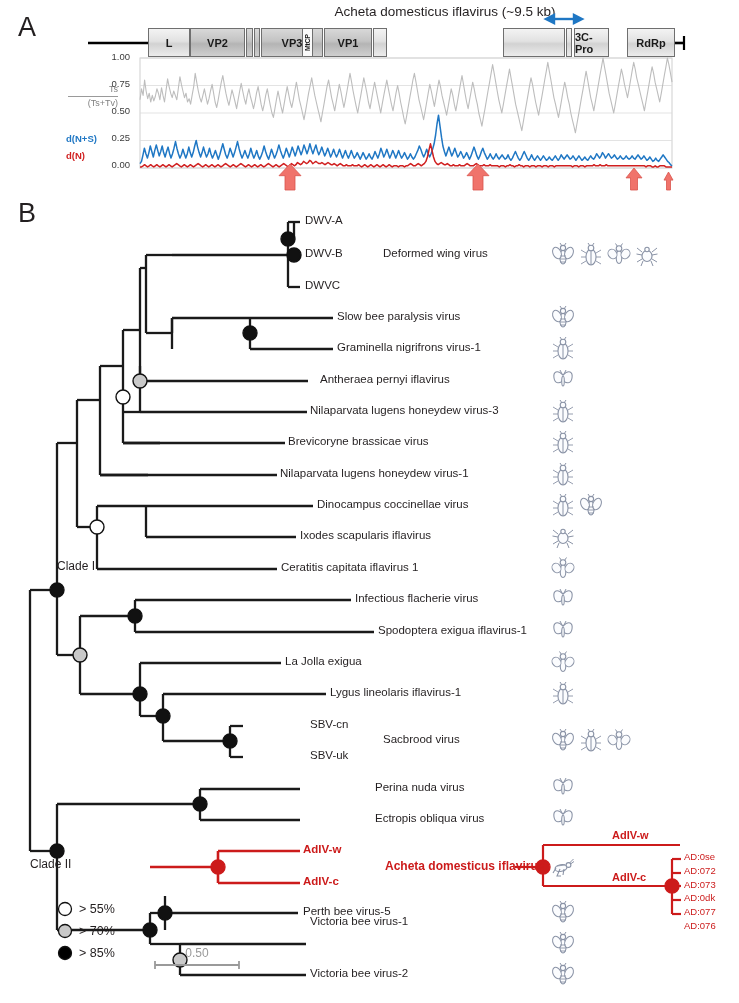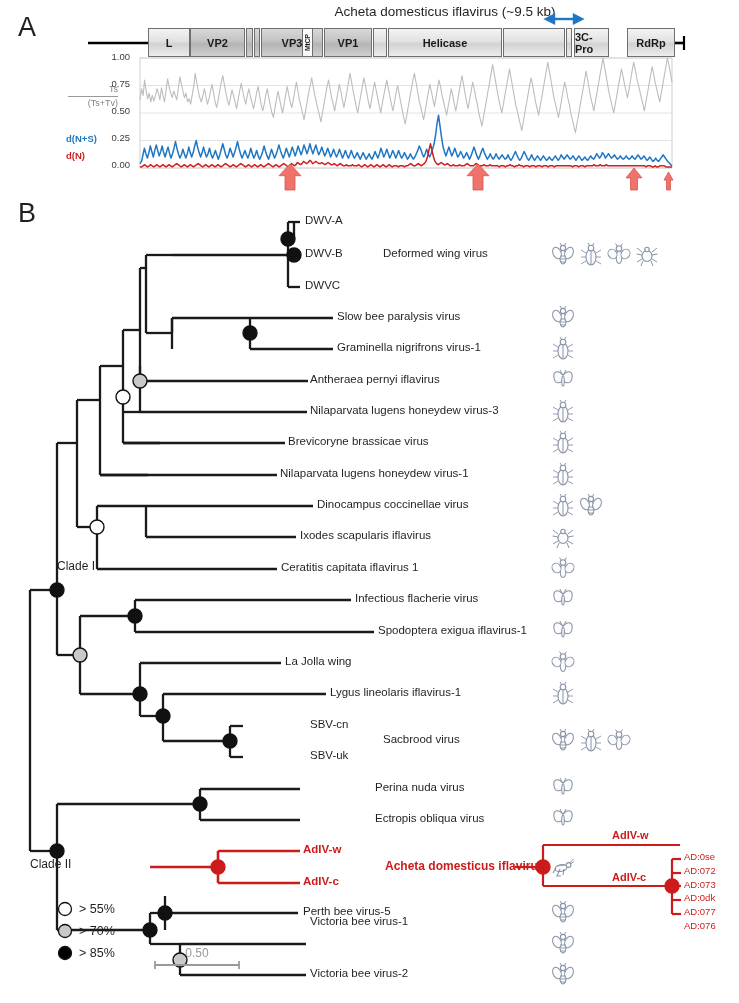--- a/index.html
+++ b/index.html
@@ -42,21 +42,20 @@
   </svg>
   <div id="genome-boxes" class="abs" style="left:0;top:2px;width:739px;height:29px;">
       <div class="gbox" style="left: 148px; width: 42px;">L</div>
       <div class="gbox dark" style="left: 190px; width: 55px;">VP2</div>
       <div class="gbox dark" style="left: 246px; width: 7px;"></div>
       <div class="gbox dark" style="left: 254px; width: 6px;"></div>
       <div class="gbox dark" style="left: 261px; width: 62px;">VP3</div>
       <div class="gbox vert" style="left: 302px; width: 11px; z-index: 5; background: rgb(250, 250, 250);">MtCP</div>
       <div class="gbox dark" style="left: 324px; width: 48px;">VP1</div>
       <div class="gbox" style="left: 373px; width: 14px;"></div>
-      <div class="gbox" style="left: 388px; width: 114px;">Helicase</div>
       <div class="gbox" style="left: 503px; width: 62px;"></div>
       <div class="gbox" style="left: 566px; width: 6px;"></div>
       <div class="gbox" style="left: 574px; width: 35px;">3C-Pro</div>
       <div class="gbox" style="left: 627px; width: 48px;">RdRp</div>
     </div>
 </div>
 
 <div class="abs" style="left:546px;top:13px;">
   <svg width="36" height="12" viewBox="0 0 36 12">
     <g stroke="#1f77c4" stroke-width="2.4" fill="#1f77c4">
@@ -287,30 +286,30 @@
       </g>
 </svg>
 </div>
 
 <div class="abs" id="tip-group" style="left:0;top:0;width:739px;height:842px;">
     <div class="abs tip" style="left: 305px; top: 214px;">DWV-A</div>
     <div class="abs tip" style="left: 305px; top: 247px;">DWV-B</div>
     <div class="abs tip" style="left: 305px; top: 279px;">DWVC</div>
     <div class="abs tip" style="left: 337px; top: 310px;">Slow bee paralysis virus</div>
     <div class="abs tip" style="left: 337px; top: 341px;">Graminella nigrifrons virus-1</div>
-    <div class="abs tip" style="left: 310px; top: 373px;">Antheraea pernyi iflavirus</div>
+    <div class="abs tip" style="left: 320px; top: 373px;">Antheraea pernyi iflavirus</div>
     <div class="abs tip" style="left: 310px; top: 404px;">Nilaparvata lugens honeydew virus-3</div>
     <div class="abs tip" style="left: 288px; top: 435px;">Brevicoryne brassicae virus</div>
     <div class="abs tip" style="left: 280px; top: 467px;">Nilaparvata lugens honeydew virus-1</div>
     <div class="abs tip" style="left: 317px; top: 498px;">Dinocampus coccinellae virus</div>
     <div class="abs tip" style="left: 300px; top: 529px;">Ixodes scapularis iflavirus</div>
     <div class="abs tip" style="left: 281px; top: 561px;">Ceratitis capitata iflavirus 1</div>
     <div class="abs tip" style="left: 355px; top: 592px;">Infectious flacherie virus</div>
     <div class="abs tip" style="left: 378px; top: 624px;">Spodoptera exigua iflavirus-1</div>
-    <div class="abs tip" style="left: 285px; top: 655px;">La Jolla wing</div>
+    <div class="abs tip" style="left: 285px; top: 655px;">La Jolla exigua</div>
     <div class="abs tip" style="left: 330px; top: 686px;">Lygus lineolaris iflavirus-1</div>
     <div class="abs tip" style="left: 310px; top: 718px;">SBV-cn</div>
     <div class="abs tip" style="left: 310px; top: 749px;">SBV-uk</div>
     <div class="abs tip" style="left: 375px; top: 781px;">Perina nuda virus</div>
     <div class="abs tip" style="left: 375px; top: 812px;">Ectropis obliqua virus</div>
     <div class="abs tip red" style="left: 303px; top: 843px;">AdIV-w</div>
     <div class="abs tip red" style="left: 303px; top: 875px;">AdIV-c</div>
     <div class="abs tip" style="left: 303px; top: 905px;">Perth bee virus-5</div>
     <div class="abs tip" style="left: 310px; top: 915px;">Victoria bee virus-1</div>
     <div class="abs tip" style="left: 310px; top: 967px;">Victoria bee virus-2</div>

